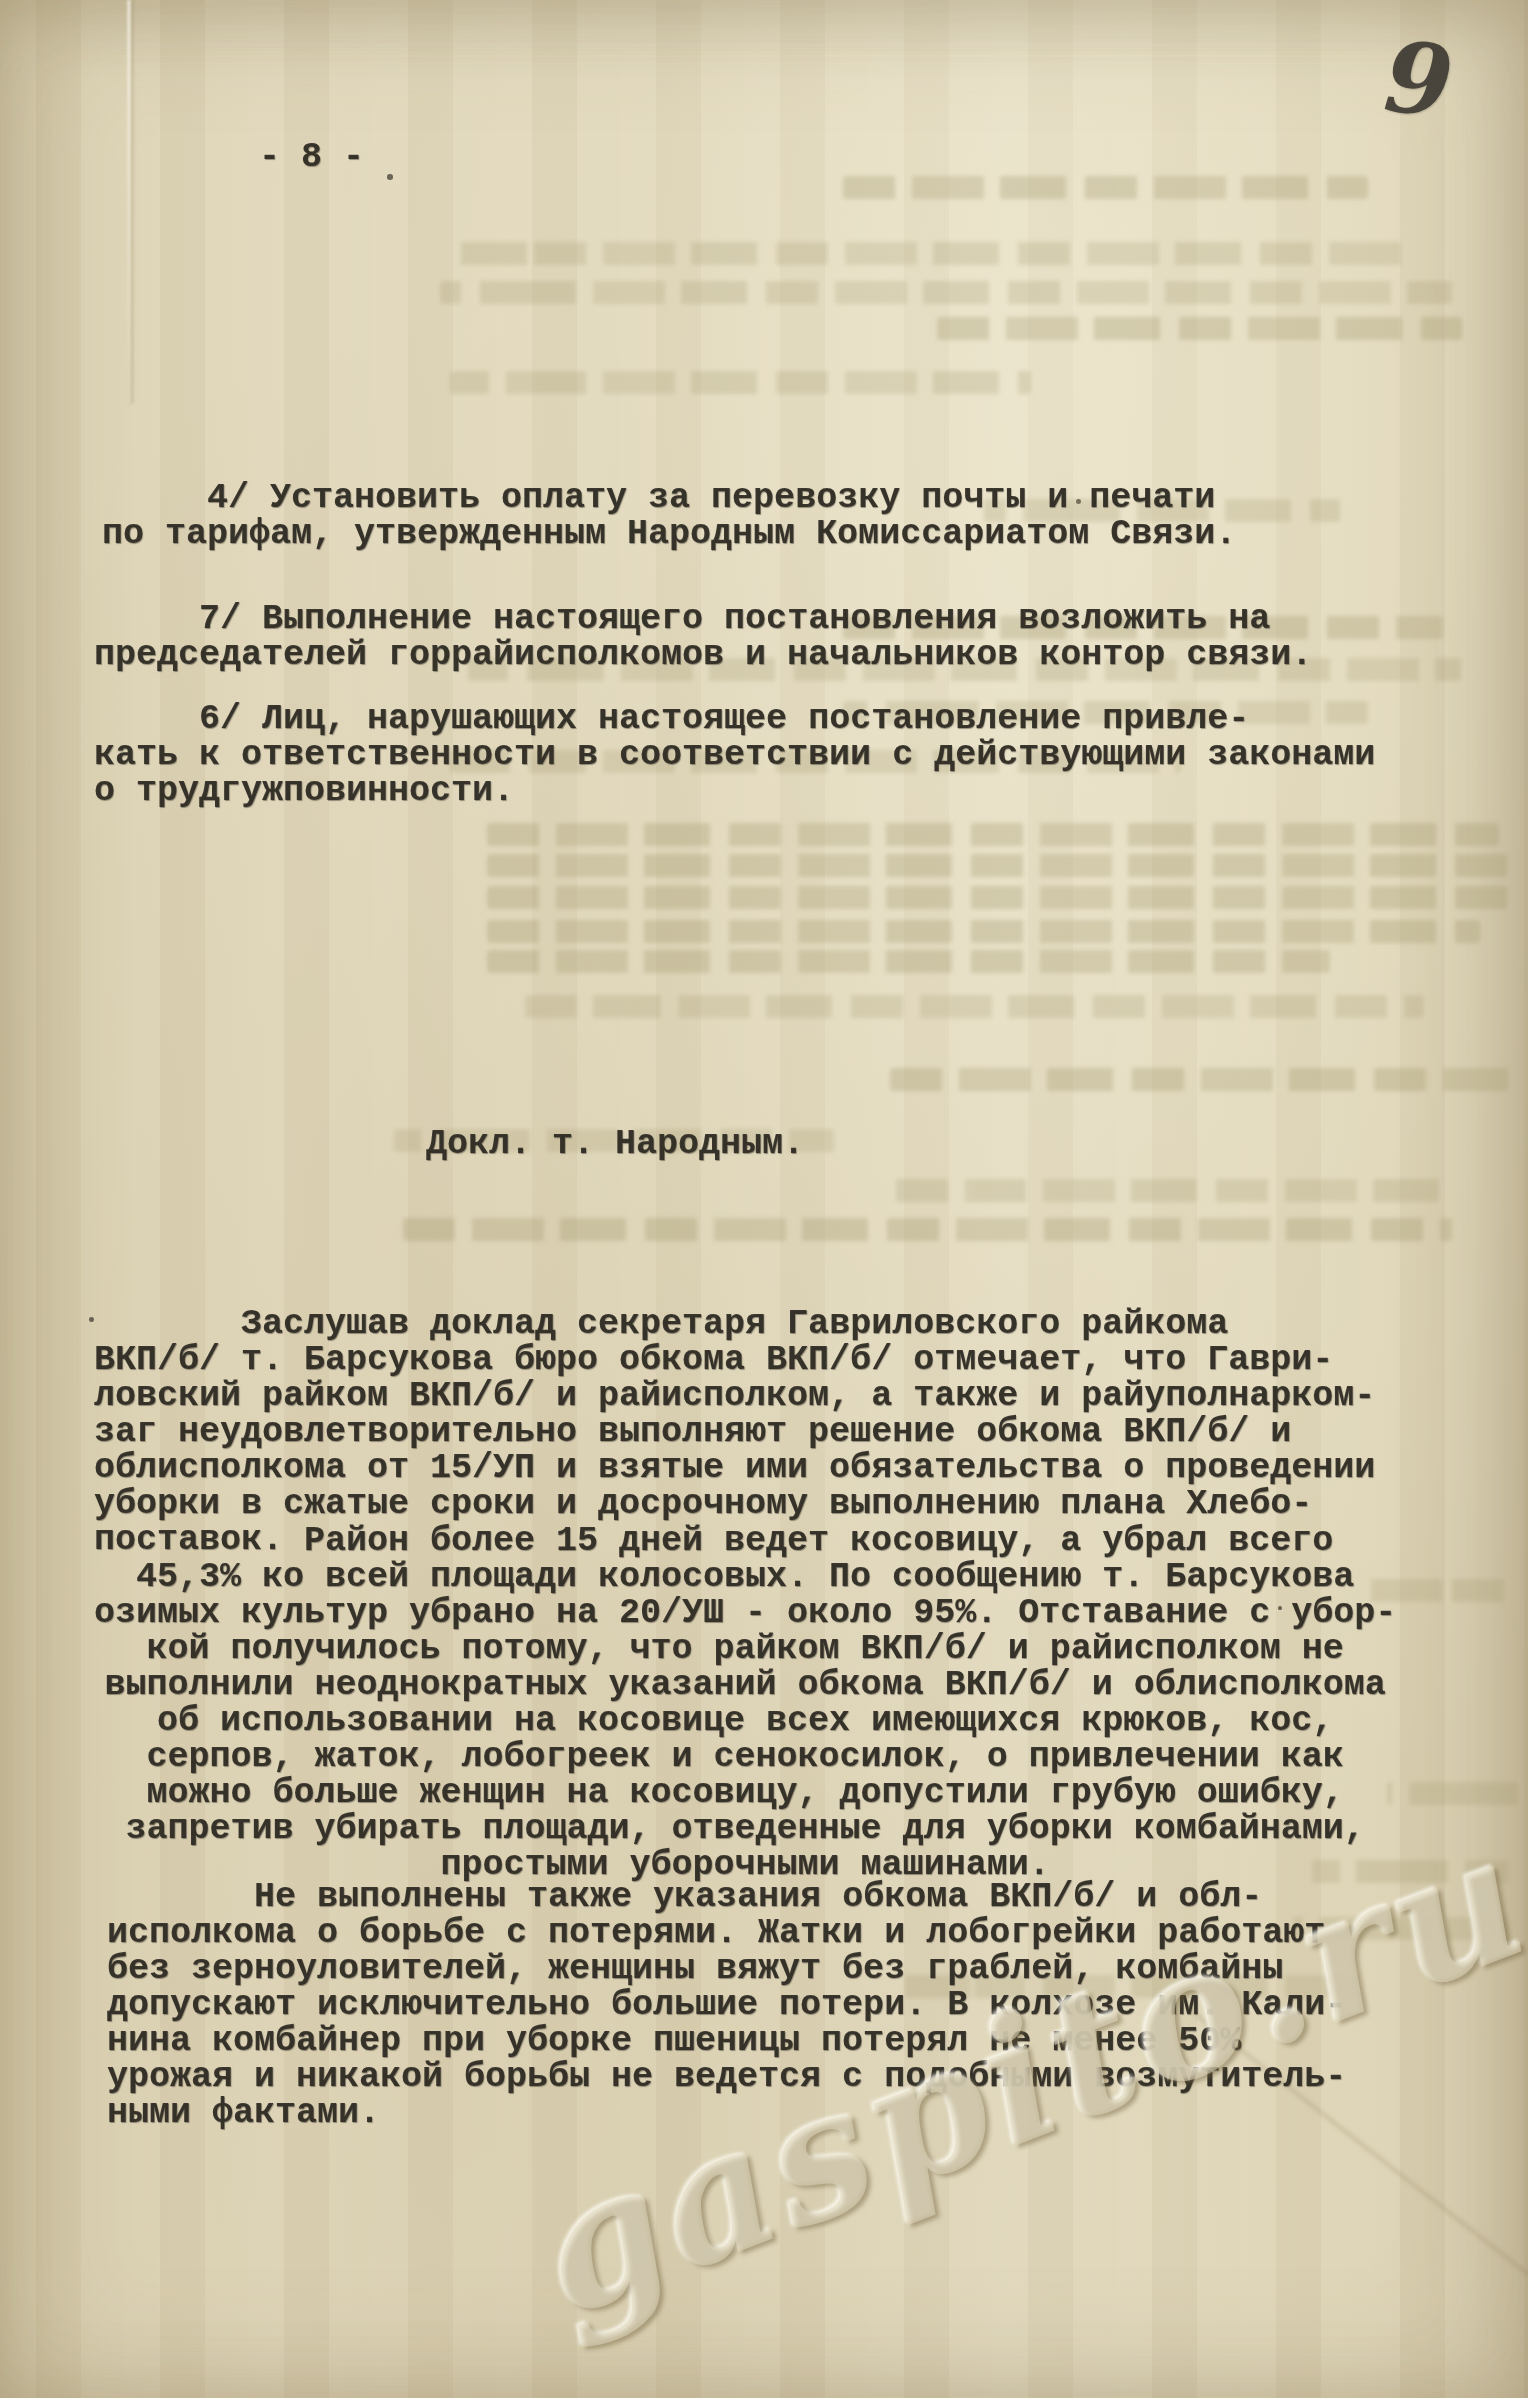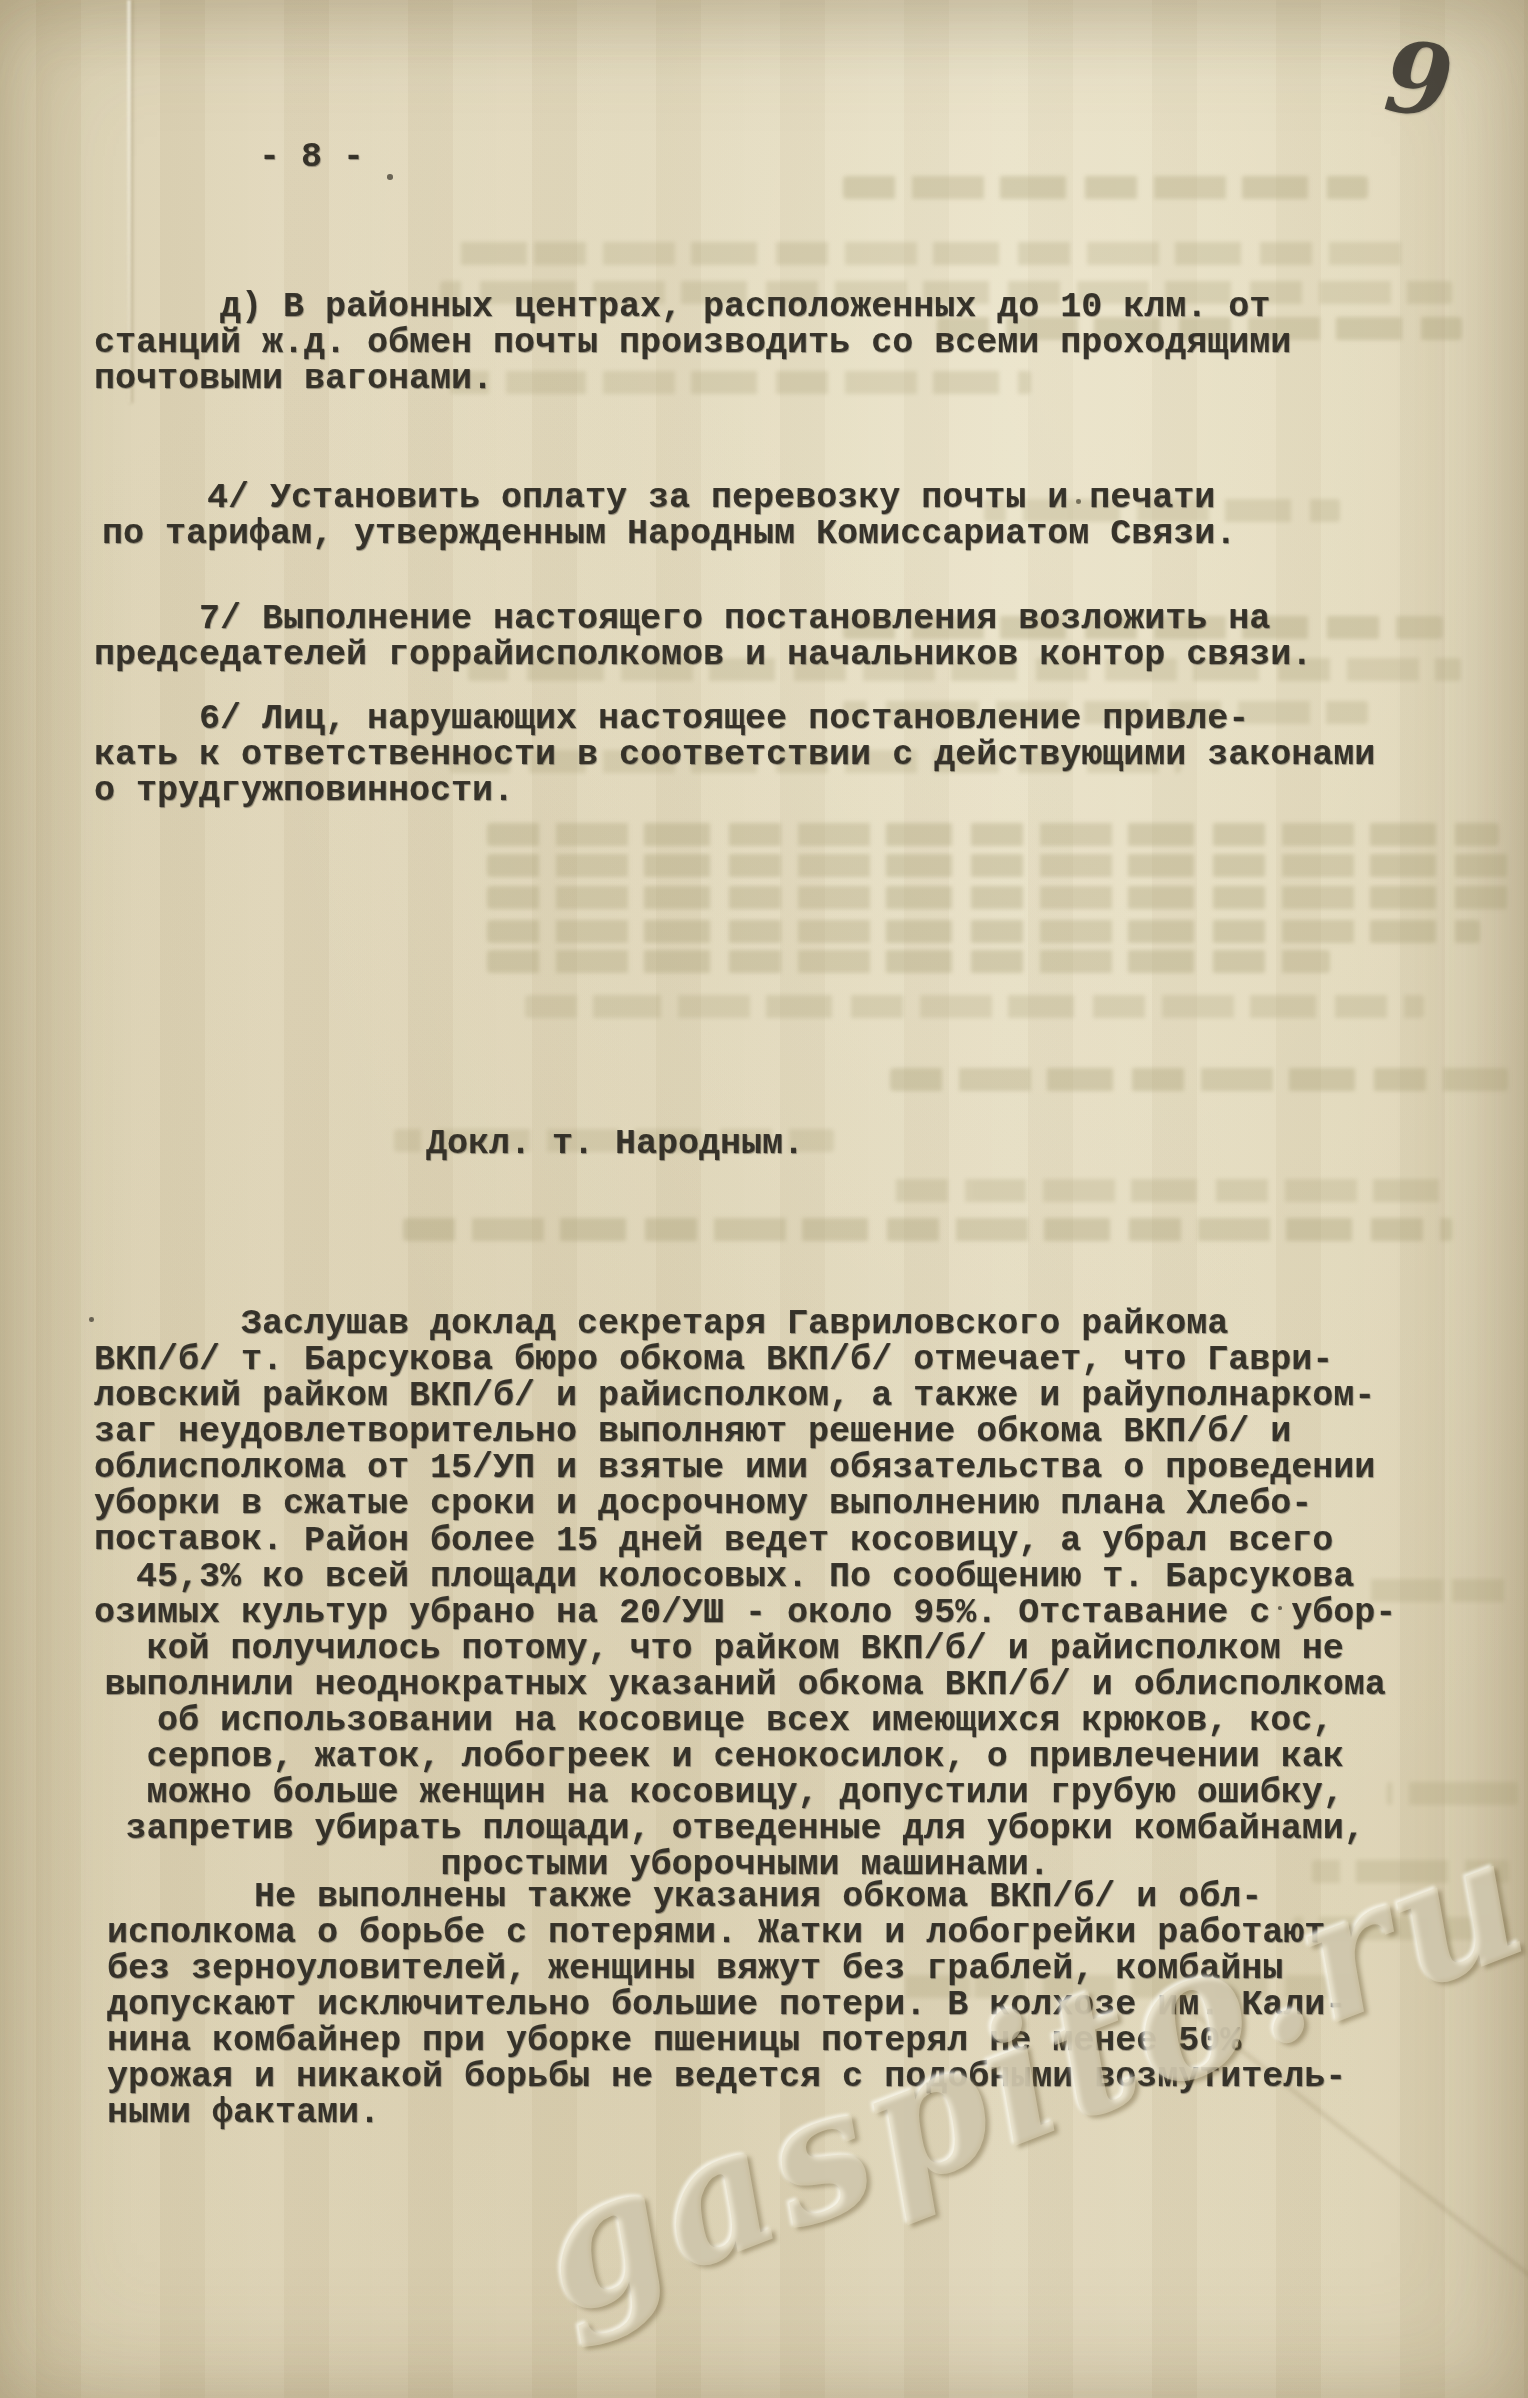--- a/index.html
+++ b/index.html
@@ -112,23 +112,20 @@
   <div class="ghost" style="left:403px;top:1218px;width:1049px;"></div>
   <div class="ghost alt" style="left:1368px;top:1579px;width:150px;"></div>
   <div class="ghost alt" style="left:1387px;top:1782px;width:131px;"></div>
   <div class="ghost alt" style="left:1312px;top:1860px;width:197px;"></div>
   <div class="ghost alt" style="left:1293px;top:1917px;width:215px;"></div>
   <div class="ghost alt" style="left:890px;top:1975px;width:468px;"></div>
 
   <div class="typed pagenum">- 8 -</div>
   <div class="folio">9</div>
 
-  <div class="typed" style="top:289px;">      д) В районных центрах, расположенных до 10 клм. от
-станций ж.д. обмен почты производить со всеми проходящими
-почтовыми вагонами.</div>
   <div class="typed" style="top:480px;margin-left:8px;">     4/ Установить оплату за перевозку почты и печати
 по тарифам, утвержденным Народным Комиссариатом Связи.</div>
   <div class="typed" style="top:601px;">     7/ Выполнение настоящего постановления возложить на
 председателей горрайисполкомов и начальников контор связи.</div>
   <div class="typed" style="top:701px;">     6/ Лиц, нарушающих настоящее постановление привле-
 кать к ответственности в соответствии с действующими законами
 о трудгужповинности.</div>
 
   <div class="typed speaker">Докл. т. Народным.</div>
 

